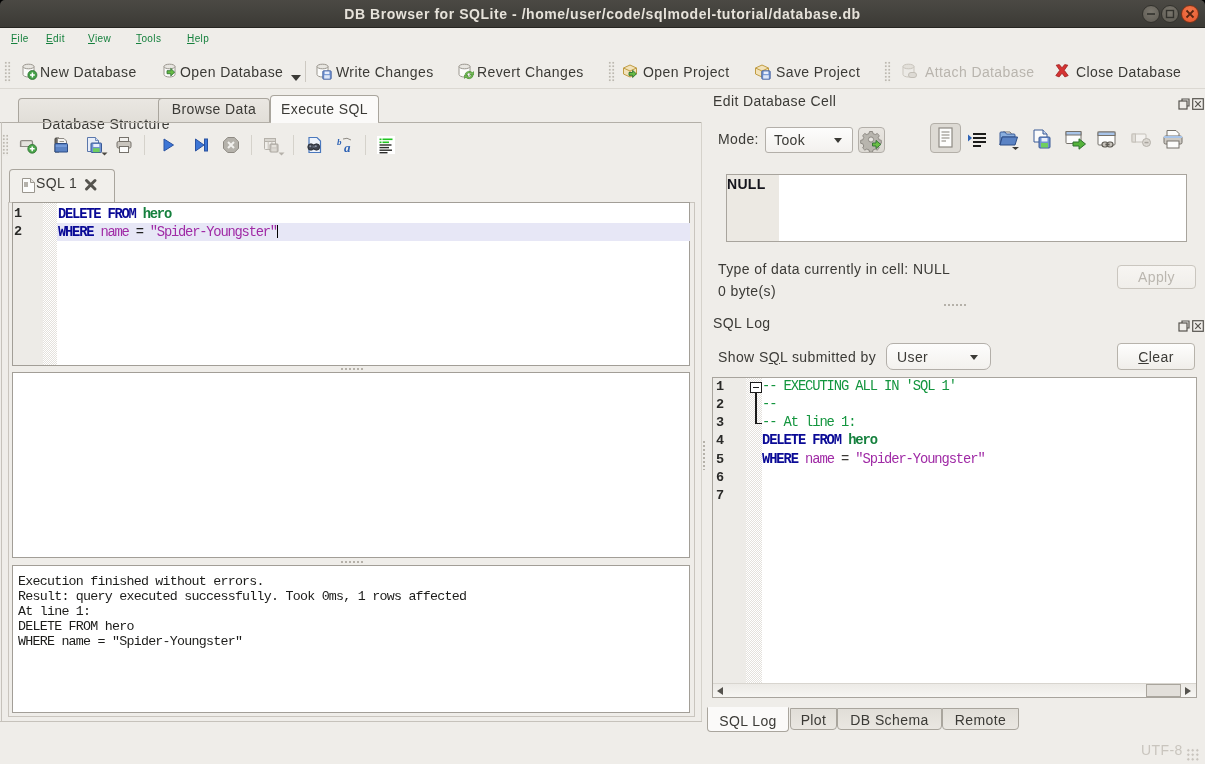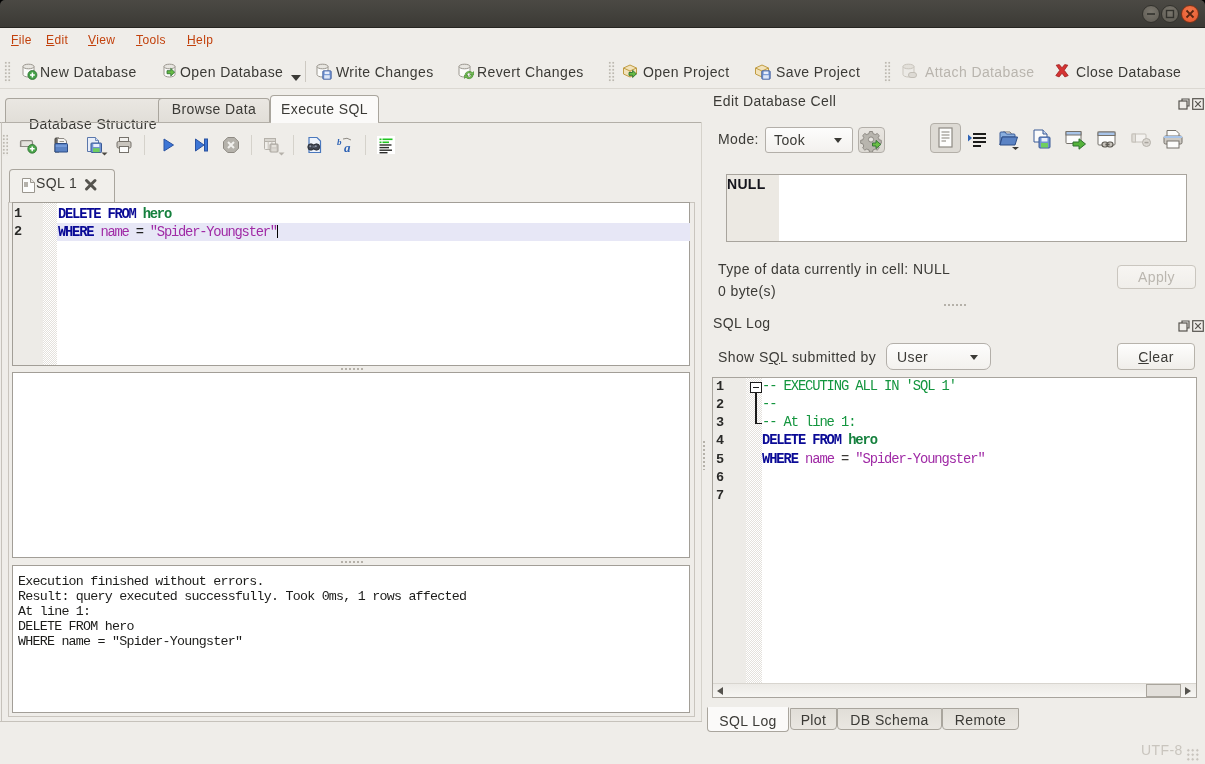--- a/index.html
+++ b/index.html
@@ -7,35 +7,35 @@
 body { font-family:"Liberation Sans", sans-serif; background:#EFEDE9; position:relative; color:#3B3A36; }
 .abs { position:absolute; }
 
 #titlebar { left:0; top:0; width:1205px; height:28px; border-radius:5px 5px 0 0;
   background:linear-gradient(#4B4944,#3B3A35);
   border-bottom:1px solid #262521; }
 #title-text { width:100%; text-align:center; top:6px; color:#E6E2DA; font-weight:bold; font-size:14px; letter-spacing:0.55px; }
 .winbtn { top:5px; width:18px; height:18px; border-radius:50%; }
 
 #menubar { left:0; top:28px; width:1205px; height:27px; background:#EFEDE9; }
-.menuitem { top:5px; font-size:12px; letter-spacing:0.4px; color:#c2410c; }
+.menuitem { top:5px; font-size:10px; letter-spacing:0.4px; color:#15803d; }
 .menuitem u { text-decoration:underline; }
 
 #toolbar { left:0; top:55px; width:1205px; height:33px; background:#EFEDE9; }
 .grip { width:7px; height:22px; top:6px;
   background-image:radial-gradient(circle, #bcb8b0 1px, transparent 1.3px);
   background-size:3.5px 3.5px; }
 .tbtext { top:9px; font-size:14px; letter-spacing:0.4px; color:#3B3A36; }
 .tbtext.disabled { color:#b9b5ae; }
 .tbicon { top:7px; width:18px; height:18px; }
 .tbsep { top:6px; width:1px; height:21px; background:#CDC9C2; }
 
 .mtab { font-size:14px; letter-spacing:0.4px; color:#3B3A36; border:1px solid #A9A59D; border-bottom:none;
   border-radius:4px 4px 0 0; background:linear-gradient(#EAE7E2,#E1DED8); text-align:center; }
-#tab1 { left:5px;  top:98px; width:176px; height:24px; padding-top:17px;}
+#tab1 { left:18px;  top:98px; width:176px; height:24px; padding-top:17px;}
 #tab2 { left:158px; top:98px; width:112px; height:24px; padding-top:2px;}
 #tab3 { left:270px; top:95px; width:109px; height:27px; background:#FBFAF9; padding-top:5px; z-index:3;}
 #panetop { left:0px; top:122px; width:702px; height:1px; background:#B3AFA8; }
 #paneleft { left:1px; top:122px; width:1px; height:600px; background:#C6C2BB; }
 #paneright { left:701px; top:122px; width:1px; height:600px; background:#D5D2CB; }
 #panebottom { left:0px; top:721px; width:702px; height:1px; background:#C6C2BB; }
 #tab3gap { left:271px; top:122px; width:107px; height:1px; background:#FBFAF9; z-index:4;}
 
 #sqltoolbar { left:1px; top:128px; width:700px; height:34px; }
 .sticon { top:8px; width:18px; height:18px; position:absolute;}
@@ -88,20 +88,21 @@
 #btab3 { left:837px; top:708px; width:105px; height:22px; padding-top:3px;}
 #btab4 { left:942px; top:708px; width:77px; height:22px; padding-top:3px;}
 #utf8 { left:1141px; top:742px; font-size:14px; letter-spacing:0.4px; color:#C9C5BE; }
 </style>
 </head>
 <body>
 
 <div class="abs" style="left:0;top:0;width:10px;height:10px;background:#000;"></div>
 <div class="abs" style="left:1195px;top:0;width:10px;height:10px;background:#000;"></div>
 <div class="abs" id="titlebar">
+  <div class="abs" id="title-text">DB Browser for SQLite - /home/user/code/sqlmodel-tutorial/database.db</div>
   <div class="abs winbtn" style="left:1142px; background:radial-gradient(circle at 50% 35%,#7a766d,#5d5a52); border:1px solid #33322d;"><svg width="16" height="16">
         <line x1="4" y1="8" x2="12" y2="8" stroke="#33322d" stroke-width="1.6"></line>
       </svg></div>
   <div class="abs winbtn" style="left:1161px; background:radial-gradient(circle at 50% 35%,#7a766d,#5d5a52); border:1px solid #33322d;"><svg width="16" height="16">
         <rect x="4.5" y="4.5" width="7" height="7" fill="none" stroke="#33322d" stroke-width="1.4"></rect>
       </svg></div>
   <div class="abs winbtn" style="left:1181px; background:radial-gradient(circle at 50% 35%,#f07a4e,#e8542a); border:1px solid #7a3318;"><svg width="16" height="16">
         <path d="M4.5 4.5 L11.5 11.5 M11.5 4.5 L4.5 11.5" stroke="#5a2510" stroke-width="1.8"></path>
       </svg></div>
 </div>

